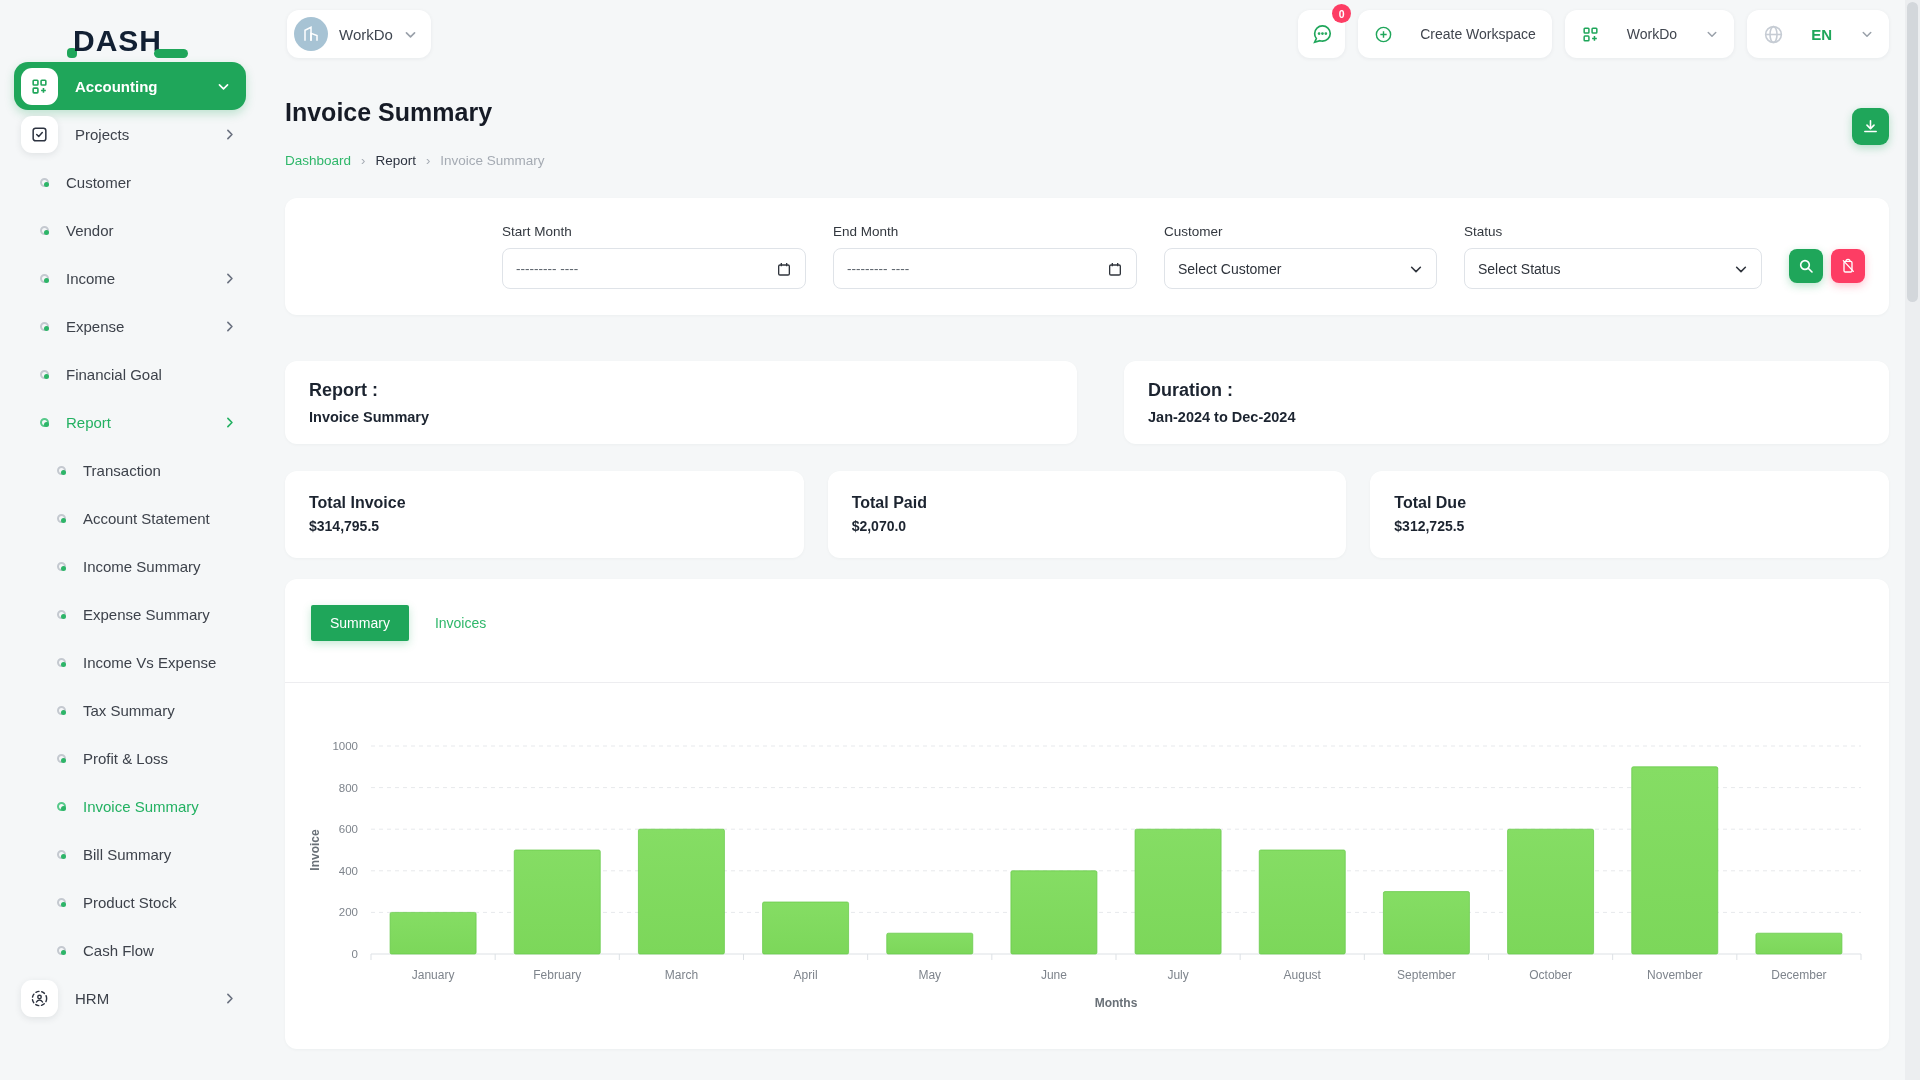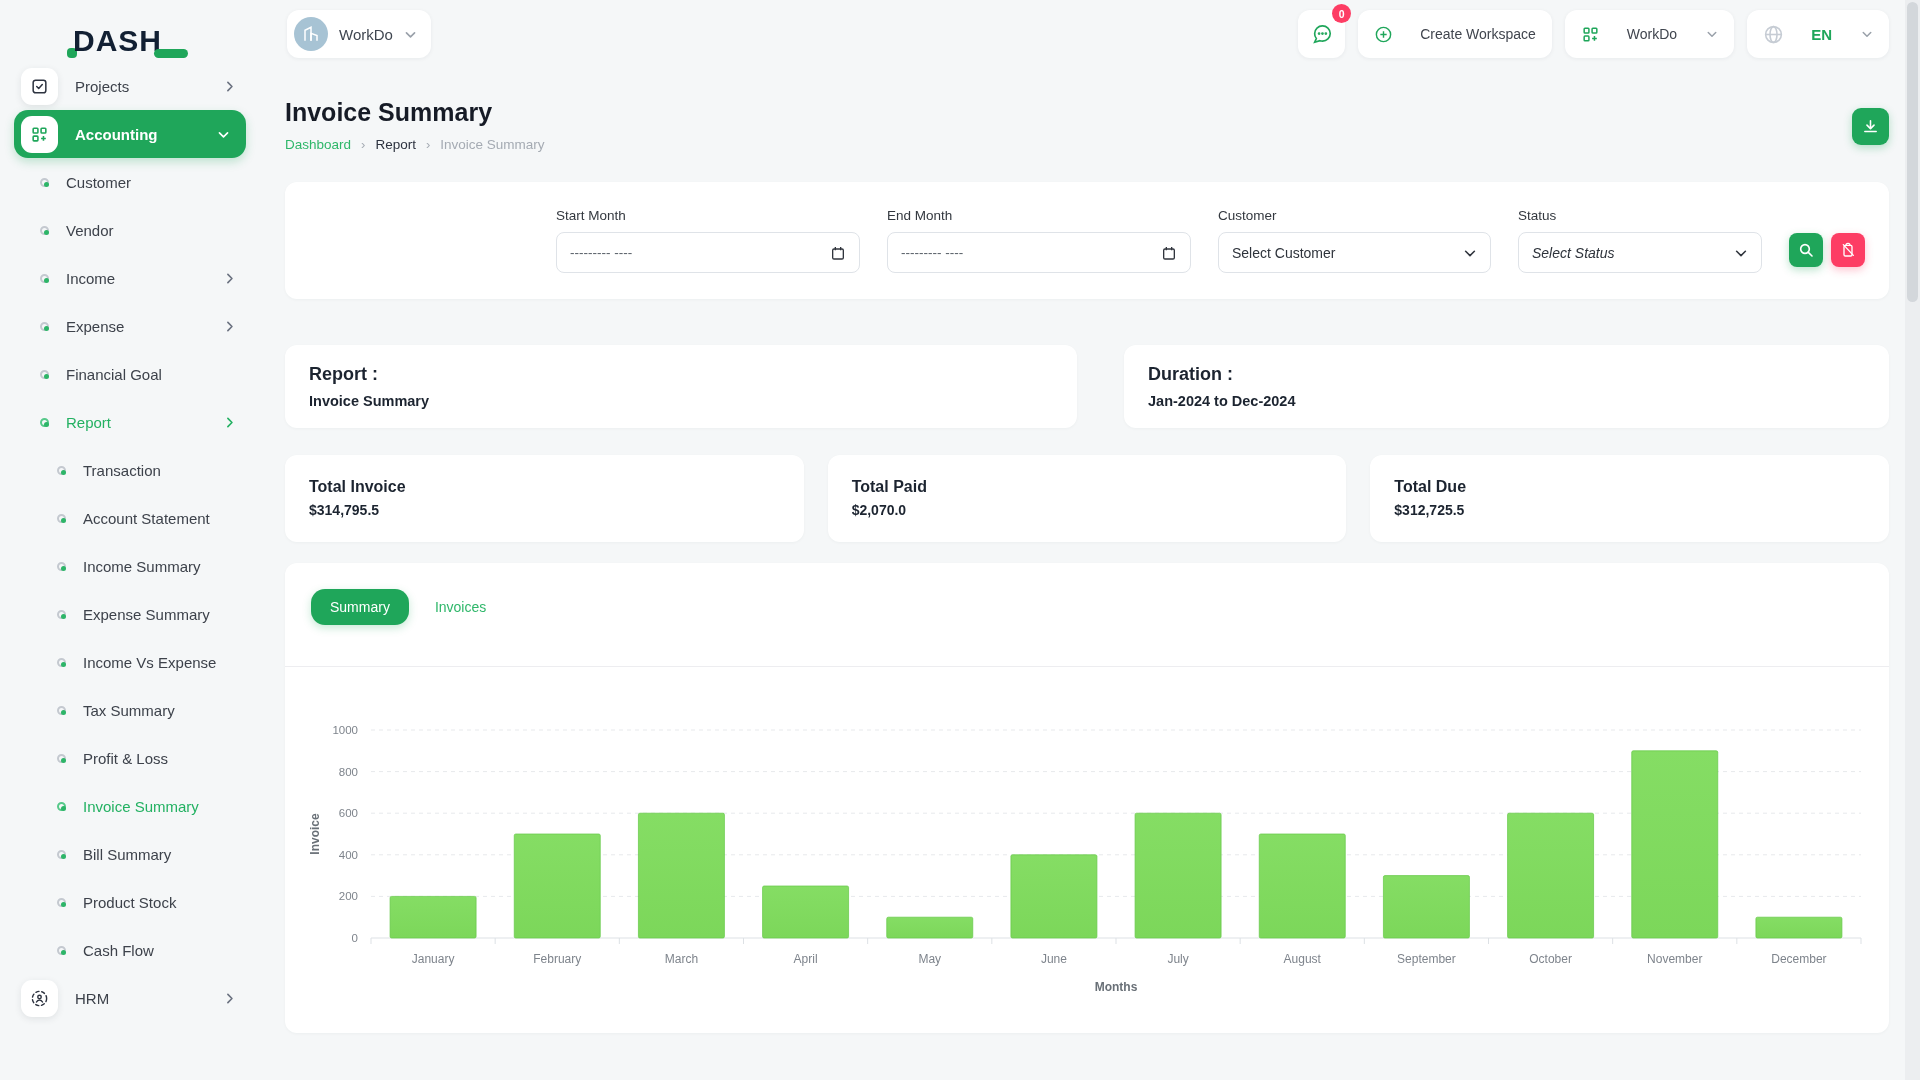--- a/index.html
+++ b/index.html
@@ -37,56 +37,56 @@
   .bullet { width:9px; height:9px; border:2px solid #c4c9d0; border-radius:50%; position:relative; margin-right:17px; flex:0 0 9px; }
   .bullet::after { content:""; position:absolute; width:5px; height:5px; border-radius:50%; background:#2db568; right:-2px; bottom:-2px; }
   .sub { padding-left:40px; }
   .sub2 { padding-left:57px; }
   .side-active-link { color:#23b162; font-weight:500; }
   .side-active-link .bullet { border-color:#57c98a; }
 
   
   .heading { margin-top:22px; position:relative; }
   .page-title { font-size:25px; font-weight:600; color:#161b26; }
-  .breadcrumb { margin-top:10px; font-size:13.5px; display:flex; align-items:center; gap:10px; }
+  .breadcrumb { margin-top:26px; font-size:13.5px; display:flex; align-items:center; gap:10px; }
   .bc-link { color:#2fb76a; cursor:pointer; }
   .bc-mid { color:#2d3340; cursor:pointer; }
   .bc-cur { color:#a5abb3; }
   .bc-sep { color:#a5abb3; font-size:13px; }
   .download-btn { position:absolute; right:0; top:10px; width:37px; height:37px; border-radius:9px; background:#1fa65a; display:flex; align-items:center; justify-content:center; cursor:pointer; box-shadow:0 3px 8px rgba(31,166,90,.3); }
 
   
   .card { background:#fff; border-radius:12px; box-shadow:0 1px 3px rgba(30,40,55,.04); }
 
   .filter-card { margin-top:30px; padding:26px 24px; display:flex; justify-content:flex-end; gap:27px; }
   .field label { display:block; font-size:13.5px; color:#33383f; margin-bottom:9px; }
   .inputbox { height:41px; border:1px solid #dfe3e8; border-radius:8px; background:#fff; display:flex; align-items:center; padding:0 13px; font-size:13.5px; color:#565d66; justify-content:space-between; cursor:pointer; }
   .w-month { width:304px; }
   .w-cust { width:273px; }
-  .w-stat { width:244px;font-style:italic; }
+  .w-stat { width:298px; }
   .selecttext { color:#2e333b; font-size:14px; }
   .filter-btns { display:flex; gap:8px; padding-top:25px; }
   .sq-btn { width:34px; height:34px; border-radius:8px; display:flex; align-items:center; justify-content:center; cursor:pointer; border:none; }
   .btn-green { background:#1fa65a; box-shadow:0 3px 8px rgba(31,166,90,.3); }
   .btn-pink { background:#fd3d64; box-shadow:0 3px 8px rgba(253,61,100,.3); }
 
   .report-row { margin-top:46px; display:grid; grid-template-columns:792px 1fr; gap:47px; }
   .report-card { padding:19px 24px; }
   .rc-label { font-size:18px; font-weight:700; color:#1c2430; }
   .rc-value { font-size:14.5px; font-weight:700; color:#1c2430; margin-top:8px; }
 
   .totals-row { margin-top:27px; display:grid; grid-template-columns:1fr 1fr 1fr; gap:24px; }
   .total-card { padding:23px 24px 18px; height:87px; }
   .tc-label { font-size:16px; font-weight:600; color:#1c2430; }
   .tc-value { font-size:14px; font-weight:600; color:#1c2430; margin-top:6px; }
 
   
   .chart-card { margin-top:21px; height:470px; overflow:hidden; }
   .tabs { padding:26px 26px 0 26px; display:flex; align-items:center; gap:26px; }
-  .tab-pill { background:#1fa65a; color:#fff; font-size:14px; font-weight:500; border-radius:14px; padding:10px 19px; cursor:pointer; box-shadow:0 3px 8px rgba(31,166,90,.25); }
+  .tab-pill { background:#1fa65a; color:#fff; font-size:14px; font-weight:500; border-radius:2px; padding:10px 19px; cursor:pointer; box-shadow:0 3px 8px rgba(31,166,90,.25); }
   .tab-link { color:#2fb76a; font-size:14px; cursor:pointer; }
   .tab-sep { border-bottom:1px solid #ededf0; margin-top:41px; }
   .ytick { font-size:11.5px; fill:#7e848c; font-family:"Liberation Sans",sans-serif; }
   .xtick { font-size:12px; fill:#7e848c; font-family:"Liberation Sans",sans-serif; }
   .axis-title { font-size:12px; font-weight:700; fill:#697077; font-family:"Liberation Sans",sans-serif; }
 
   
   .scrollbar { position:absolute; right:0; top:0; width:15px; height:1080px; background:#eceef0; z-index:20; }
   .scroll-thumb { position:absolute; left:2px; top:2px; width:11px; height:300px; border-radius:6px; background:#d3d7db; }
 </style>
@@ -156,43 +156,43 @@
           </svg>
         <span class="lang-en">EN</span>
         <svg class="chev" width="12" height="12" viewBox="0 0 16 16" fill="none" stroke="#9aa1aa" stroke-width="2" stroke-linecap="round" stroke-linejoin="round">
             <polyline points="3,6 8,11 13,6"></polyline>
           </svg>
       </div>
     </div>
   </div>
 
   <nav class="sidebar" id="sidebar">
-      <div class="side-row">
-        <span class="iconbox">
-          <svg width="19" height="19" viewBox="0 0 24 24" fill="none" stroke="#2d3340" stroke-width="1.9" stroke-linecap="round" stroke-linejoin="round">
-            <rect x="4" y="4" width="16" height="16" rx="3"></rect>
-            <polyline points="8.5,12 11,14.5 15.5,9.5"></polyline>
-          </svg>
-        </span>
-        <span class="grow">Projects</span>
-        <svg width="13" height="13" style="" viewBox="0 0 16 16" fill="none" stroke="#6b7280" stroke-width="2" stroke-linecap="round" stroke-linejoin="round">
-          <polyline points="6,3 11,8 6,13"></polyline>
-        </svg>
-      </div>
       <div class="side-row side-parent-active">
         <span class="iconbox">
           <svg width="19" height="19" viewBox="0 0 24 24" fill="none" stroke="#1fa65a" stroke-width="2">
             <rect x="4" y="4" width="6" height="6" rx="1"></rect>
             <rect x="14" y="4" width="6" height="6" rx="1"></rect>
             <rect x="4" y="14" width="6" height="6" rx="1"></rect>
             <path d="M17 14v6M14 17h6"></path>
           </svg>
         </span>
         <span class="grow">Accounting</span>
         <svg width="13" height="13" style="transform:rotate(90deg);" viewBox="0 0 16 16" fill="none" stroke="#ffffff" stroke-width="2" stroke-linecap="round" stroke-linejoin="round">
+          <polyline points="6,3 11,8 6,13"></polyline>
+        </svg>
+      </div>
+      <div class="side-row">
+        <span class="iconbox">
+          <svg width="19" height="19" viewBox="0 0 24 24" fill="none" stroke="#2d3340" stroke-width="1.9" stroke-linecap="round" stroke-linejoin="round">
+            <rect x="4" y="4" width="16" height="16" rx="3"></rect>
+            <polyline points="8.5,12 11,14.5 15.5,9.5"></polyline>
+          </svg>
+        </span>
+        <span class="grow">Projects</span>
+        <svg width="13" height="13" style="" viewBox="0 0 16 16" fill="none" stroke="#6b7280" stroke-width="2" stroke-linecap="round" stroke-linejoin="round">
           <polyline points="6,3 11,8 6,13"></polyline>
         </svg>
       </div>
       <div class="side-row sub">
         <span class="bullet"></span>
         <span class="grow">Customer</span>
       </div>
       <div class="side-row sub">
         <span class="bullet"></span>
         <span class="grow">Vendor</span>

